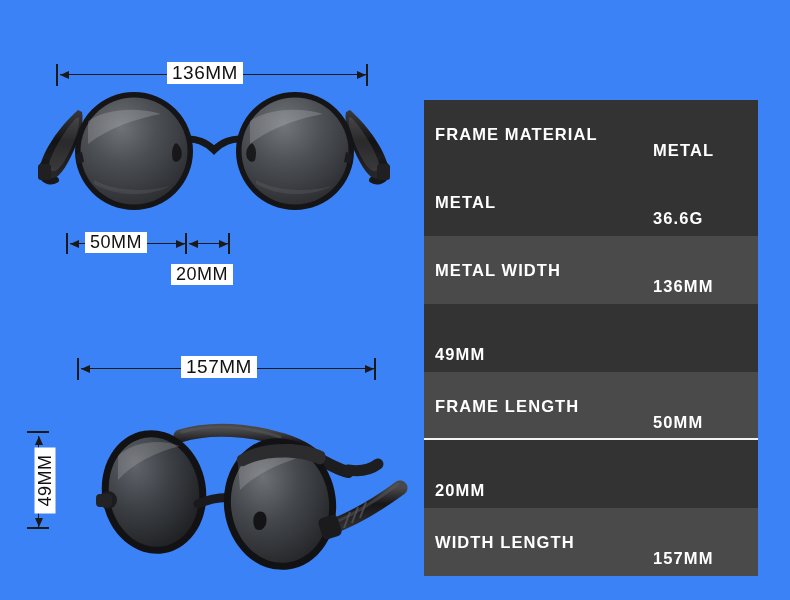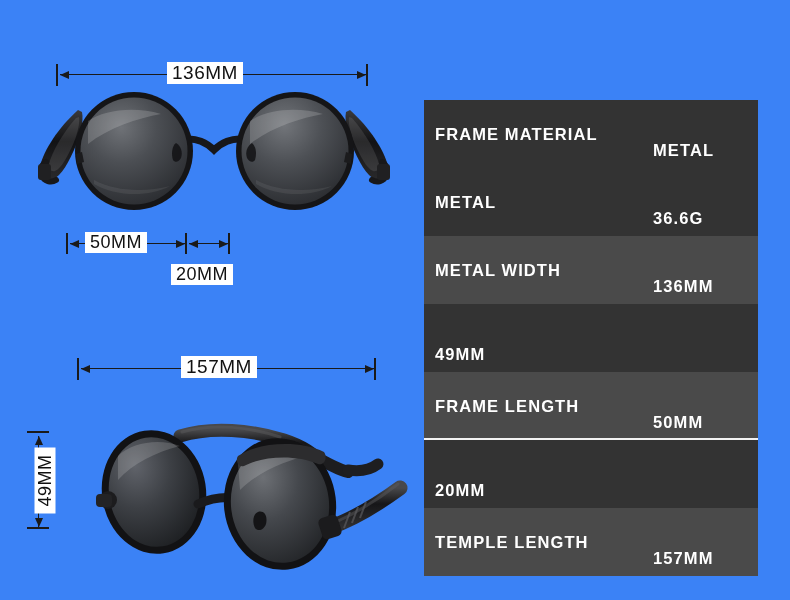--- a/index.html
+++ b/index.html
@@ -327,18 +327,18 @@
     <div class="spec-row light sep-below">
       <span class="spec-label">FRAME LENGTH</span>
       <span class="spec-value">50MM</span>
     </div>
 
     <div class="spec-row dark">
       <span class="spec-value">20MM</span>
     </div>
 
     <div class="spec-row light">
-      <span class="spec-label">TEMPLE LENGTH</span>
+      <span class="spec-label">WIDTH LENGTH</span>
       <span class="spec-value">157MM</span>
     </div>
   </div>
 
 </div>
 
 </body></html>

